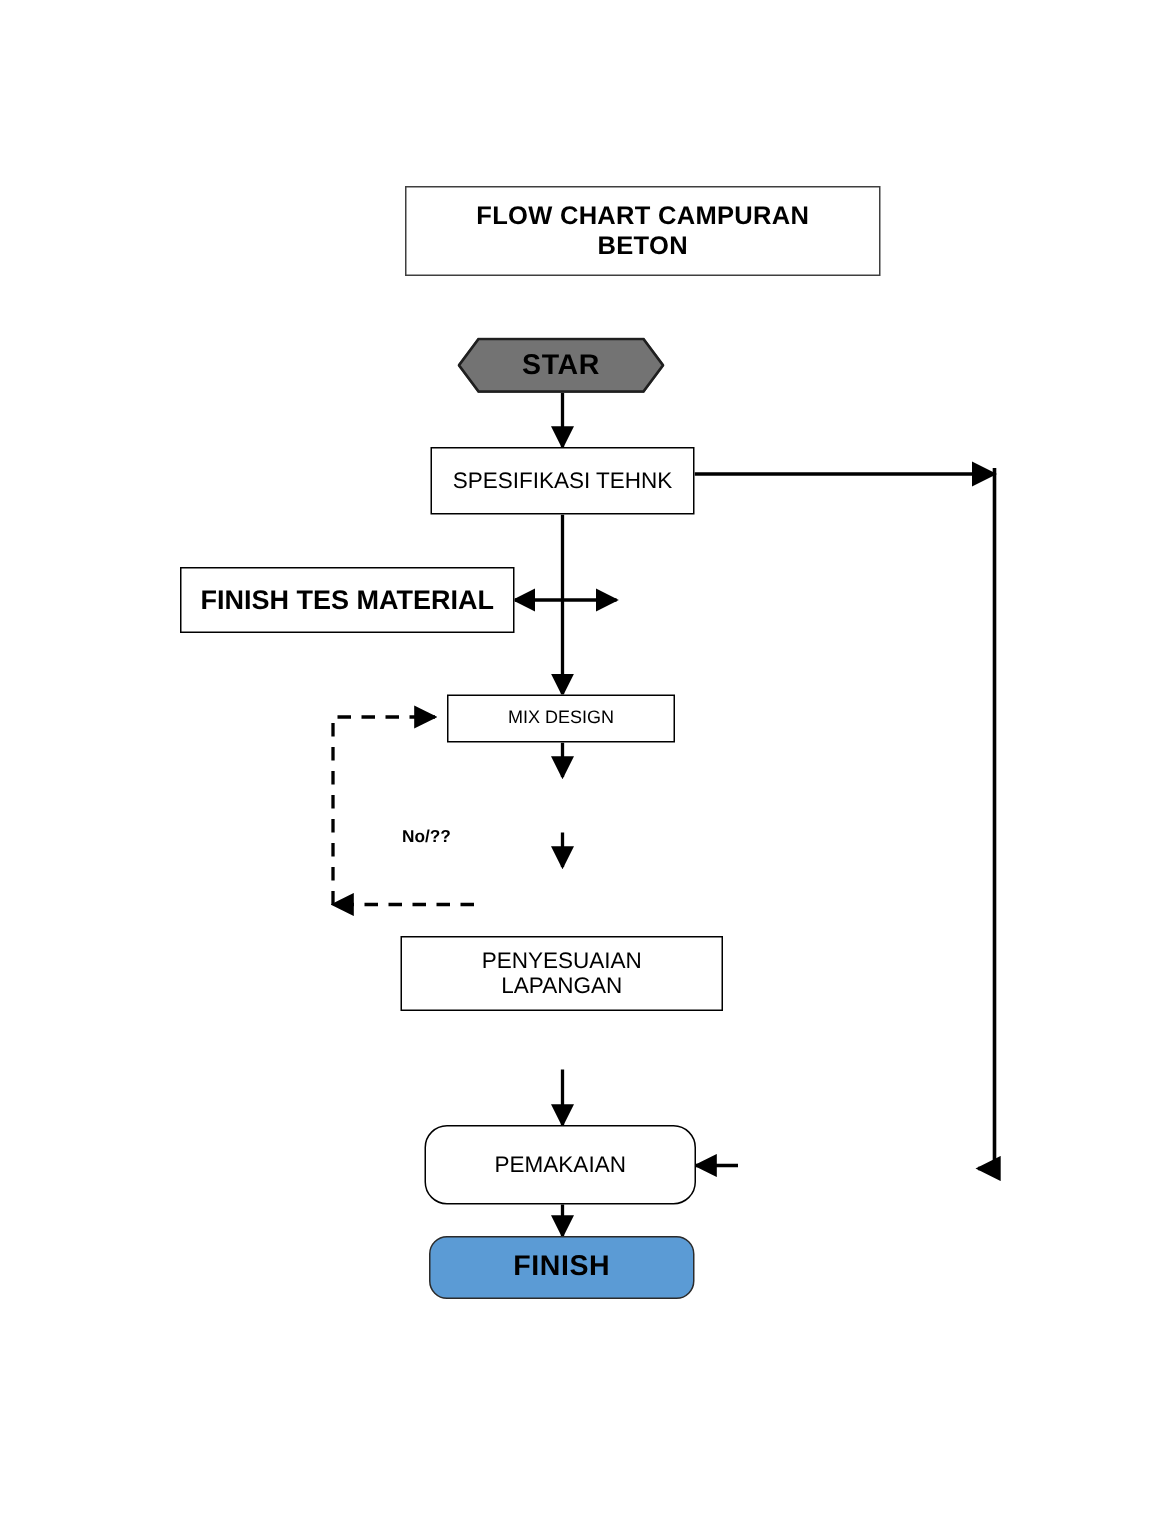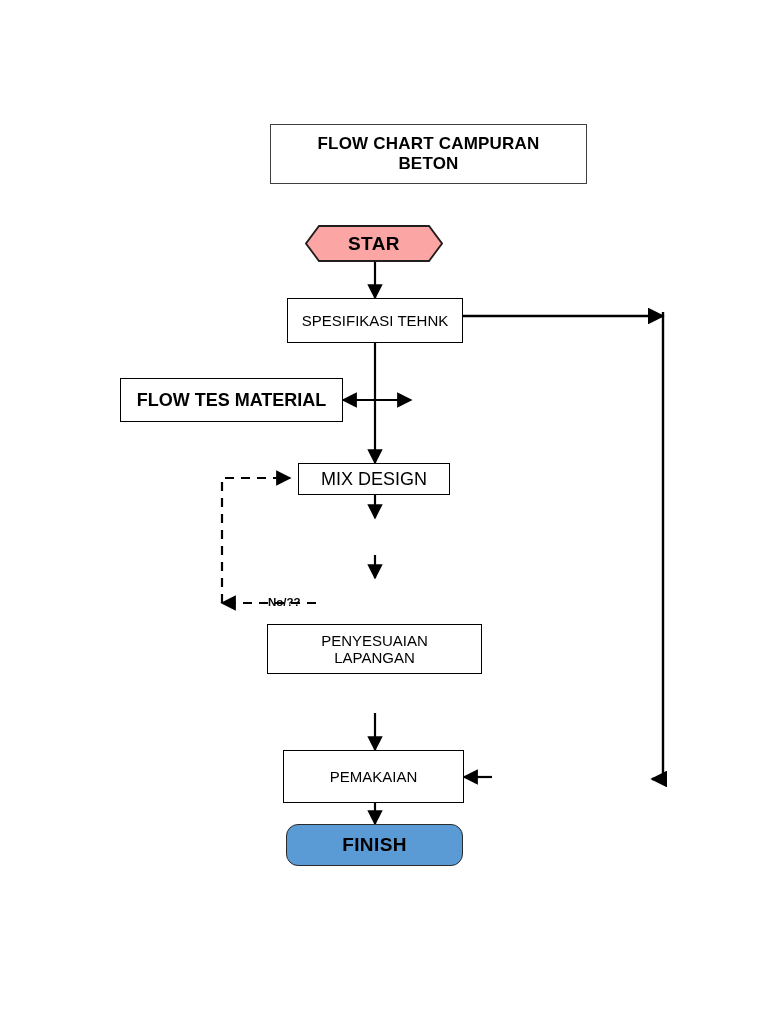--- a/index.html
+++ b/index.html
@@ -51,25 +51,25 @@
     background: #5b9bd5;
     border: 1.6px solid #2b2b2b;
     border-radius: 12px;
     font-weight: bold;
     font-size: 19px;
     letter-spacing: .4px;
   }
 
   .bold-rect { font-weight: bold; font-size: 18px; }
   .plain-rect { font-weight: normal; font-size: 15px; }
-  .small-rect { font-weight: normal; font-size: 18px; }
+  .small-rect { font-weight: normal; font-size: 12px; }
 
   
   .hexagon {
-    background: #fca5a5;
+    background: #737373;
     font-weight: bold;
     font-size: 19px;
     letter-spacing: .4px;
     clip-path: polygon(10% 0%, 90% 0%, 100% 50%, 90% 100%, 10% 100%, 0% 50%);
   }
   .hexagon-outline {
     position: absolute;
     pointer-events: none;
   }
 
@@ -162,39 +162,39 @@
   </div>
   <svg class="hexagon-outline" style="left:305px; top:225px;" width="138" height="37" viewBox="0 0 138 37" xmlns="http://www.w3.org/2000/svg">
     <polygon points="14,1 124,1 137,18.5 124,36 14,36 1,18.5" fill="none" stroke="#1f1f1f" stroke-width="1.8"></polygon>
   </svg>
 
   <div class="node rect plain-rect" style="left:287px; top:298px; width:176px; height:45px;">
     <span>SPESIFIKASI TEHNK</span>
   </div>
 
   <div class="node rect bold-rect" style="left:120px; top:378px; width:223px; height:44px;">
-    <span>FLOW TES MATERIAL</span>
+    <span>FINISH TES MATERIAL</span>
   </div>
 
 
   <div class="node rect small-rect" style="left:298px; top:463px; width:152px; height:32px;">
     <span>MIX DESIGN</span>
   </div>
 
 
 
-  <div class="edge-label" style="left:268px; top:596px;">No/??</div>
+  <div class="edge-label" style="left:268px; top:552px;">No/??</div>
   <div class="edge-label ok" style="left:381px; top:638px;">OK</div>
 
   <div class="node rect plain-rect" style="left:267px; top:624px; width:215px; height:50px;">
     <span>PENYESUAIAN
 LAPANGAN</span>
   </div>
 
-  <div class="node rect plain-rect" style="left:283px; top:750px; width:181px; height:53px;">
+  <div class="node rect plain-rect" style="left:283px; top:750px; width:181px; height:53px;border-radius:15px;">
     <span>PEMAKAIAN</span>
   </div>
 
 
   <div class="node terminator" style="left:286px; top:824px; width:177px; height:42px;">
     <span>FINISH</span>
   </div>
 
 </div>
 

